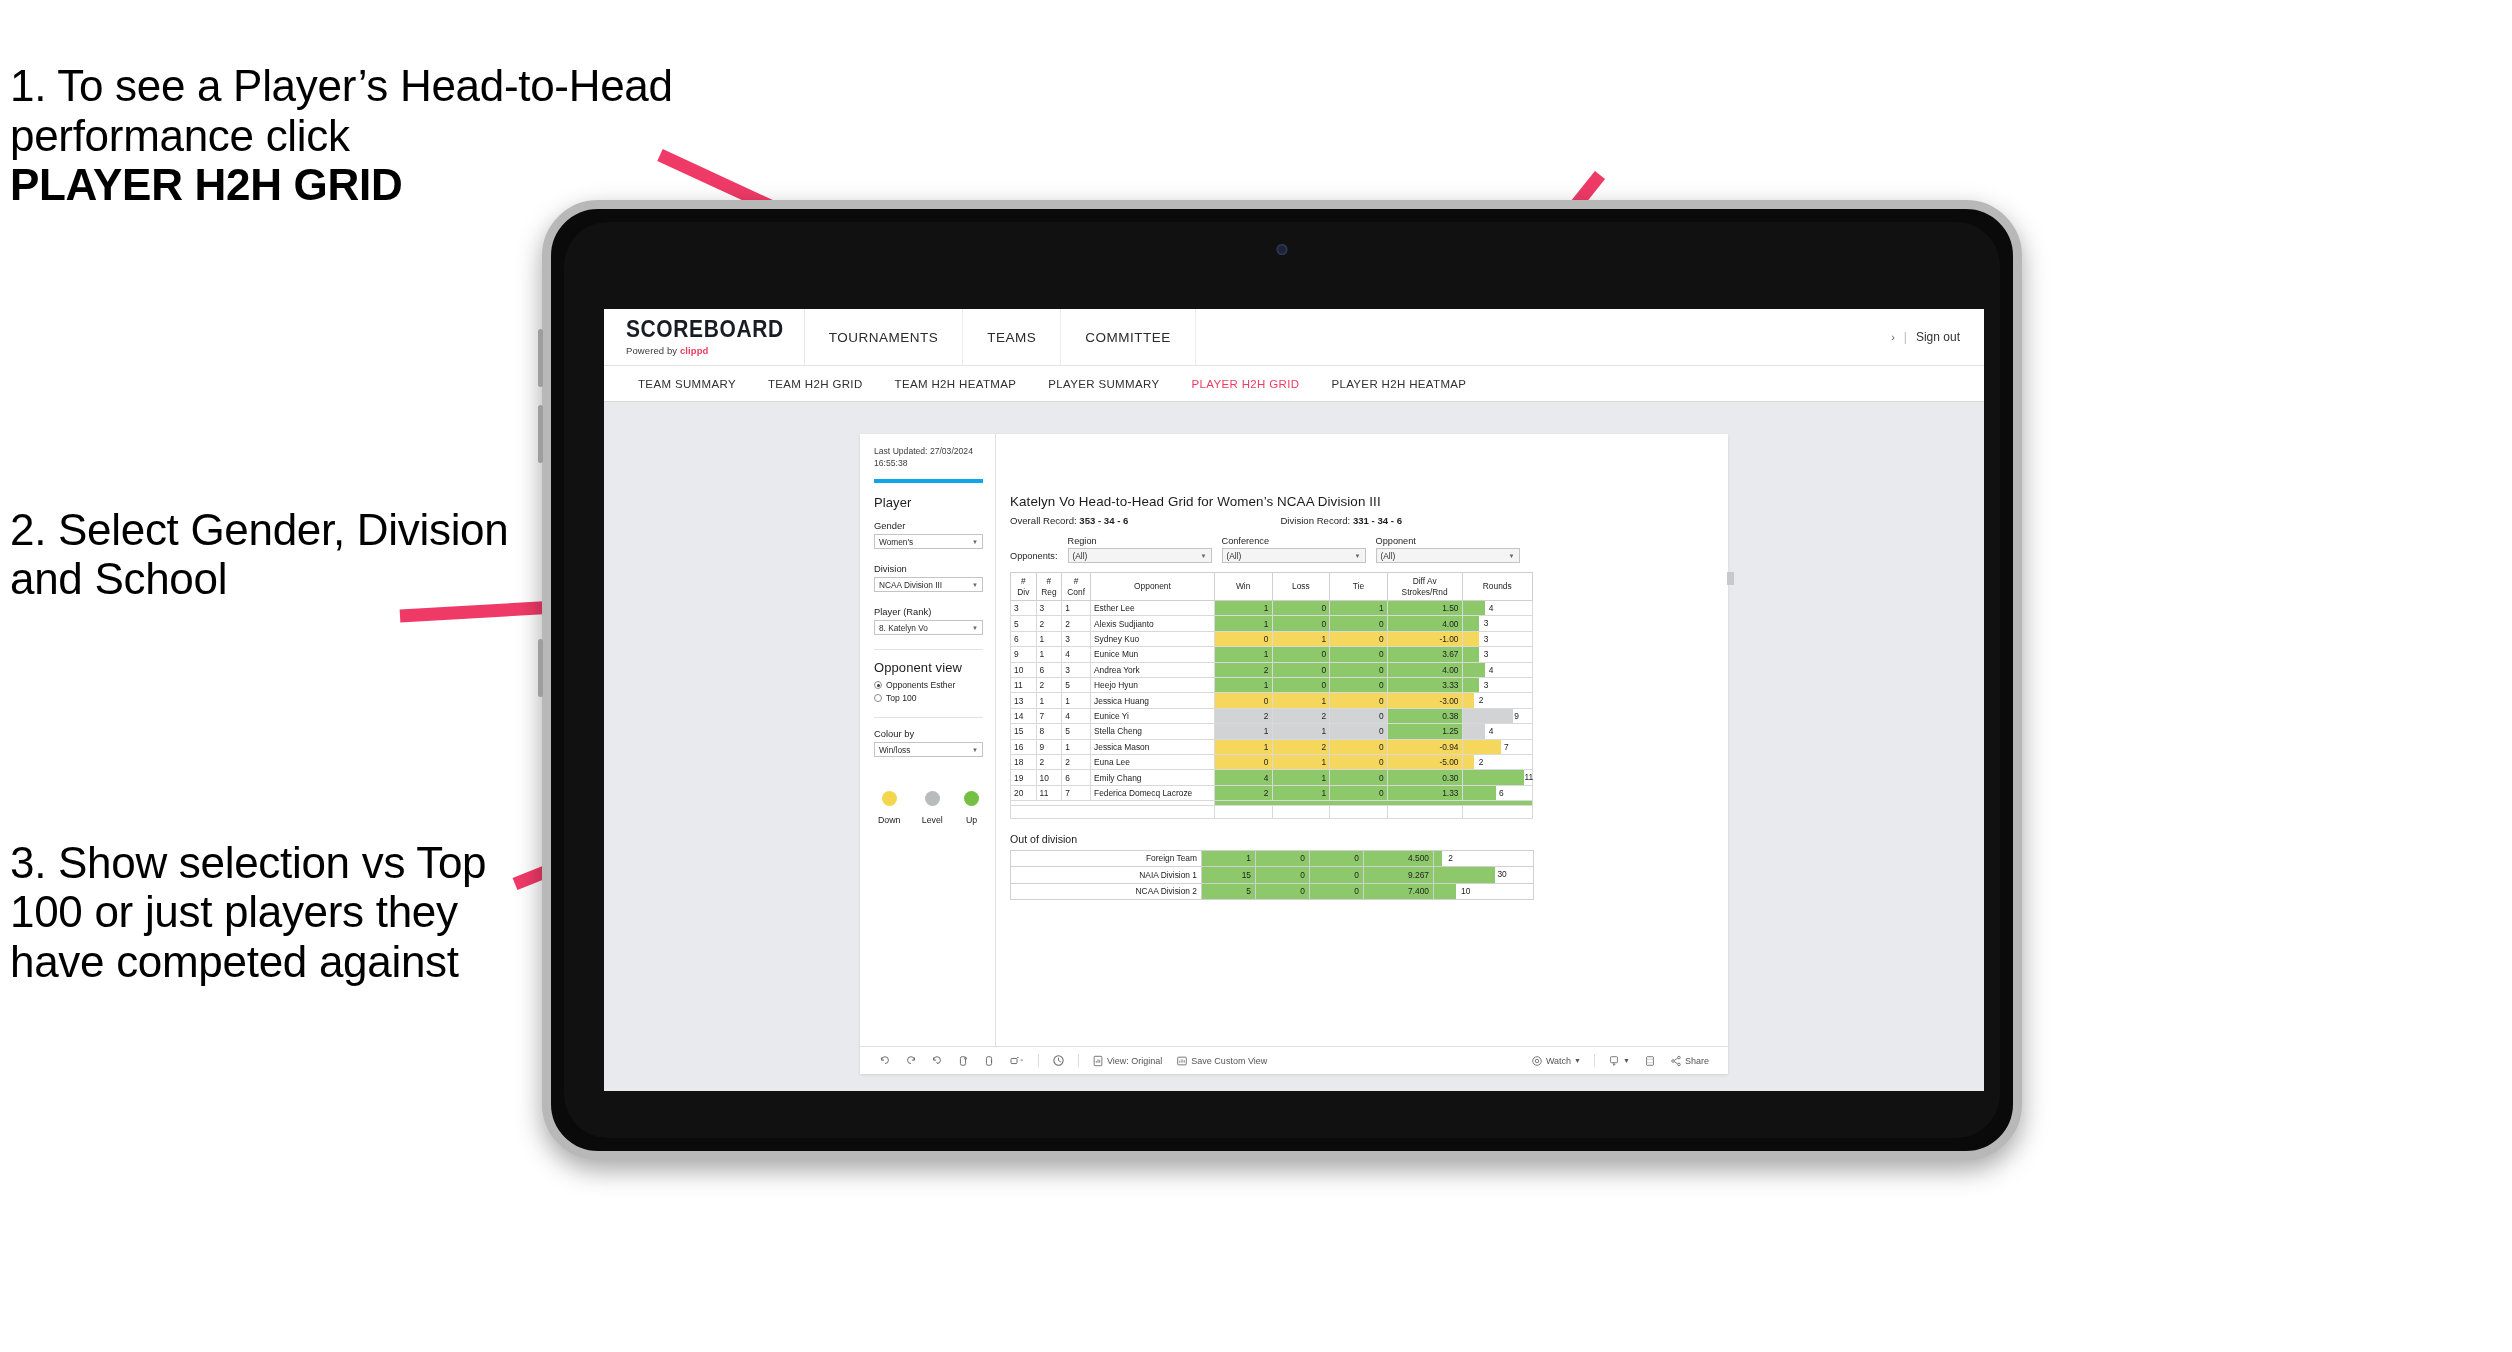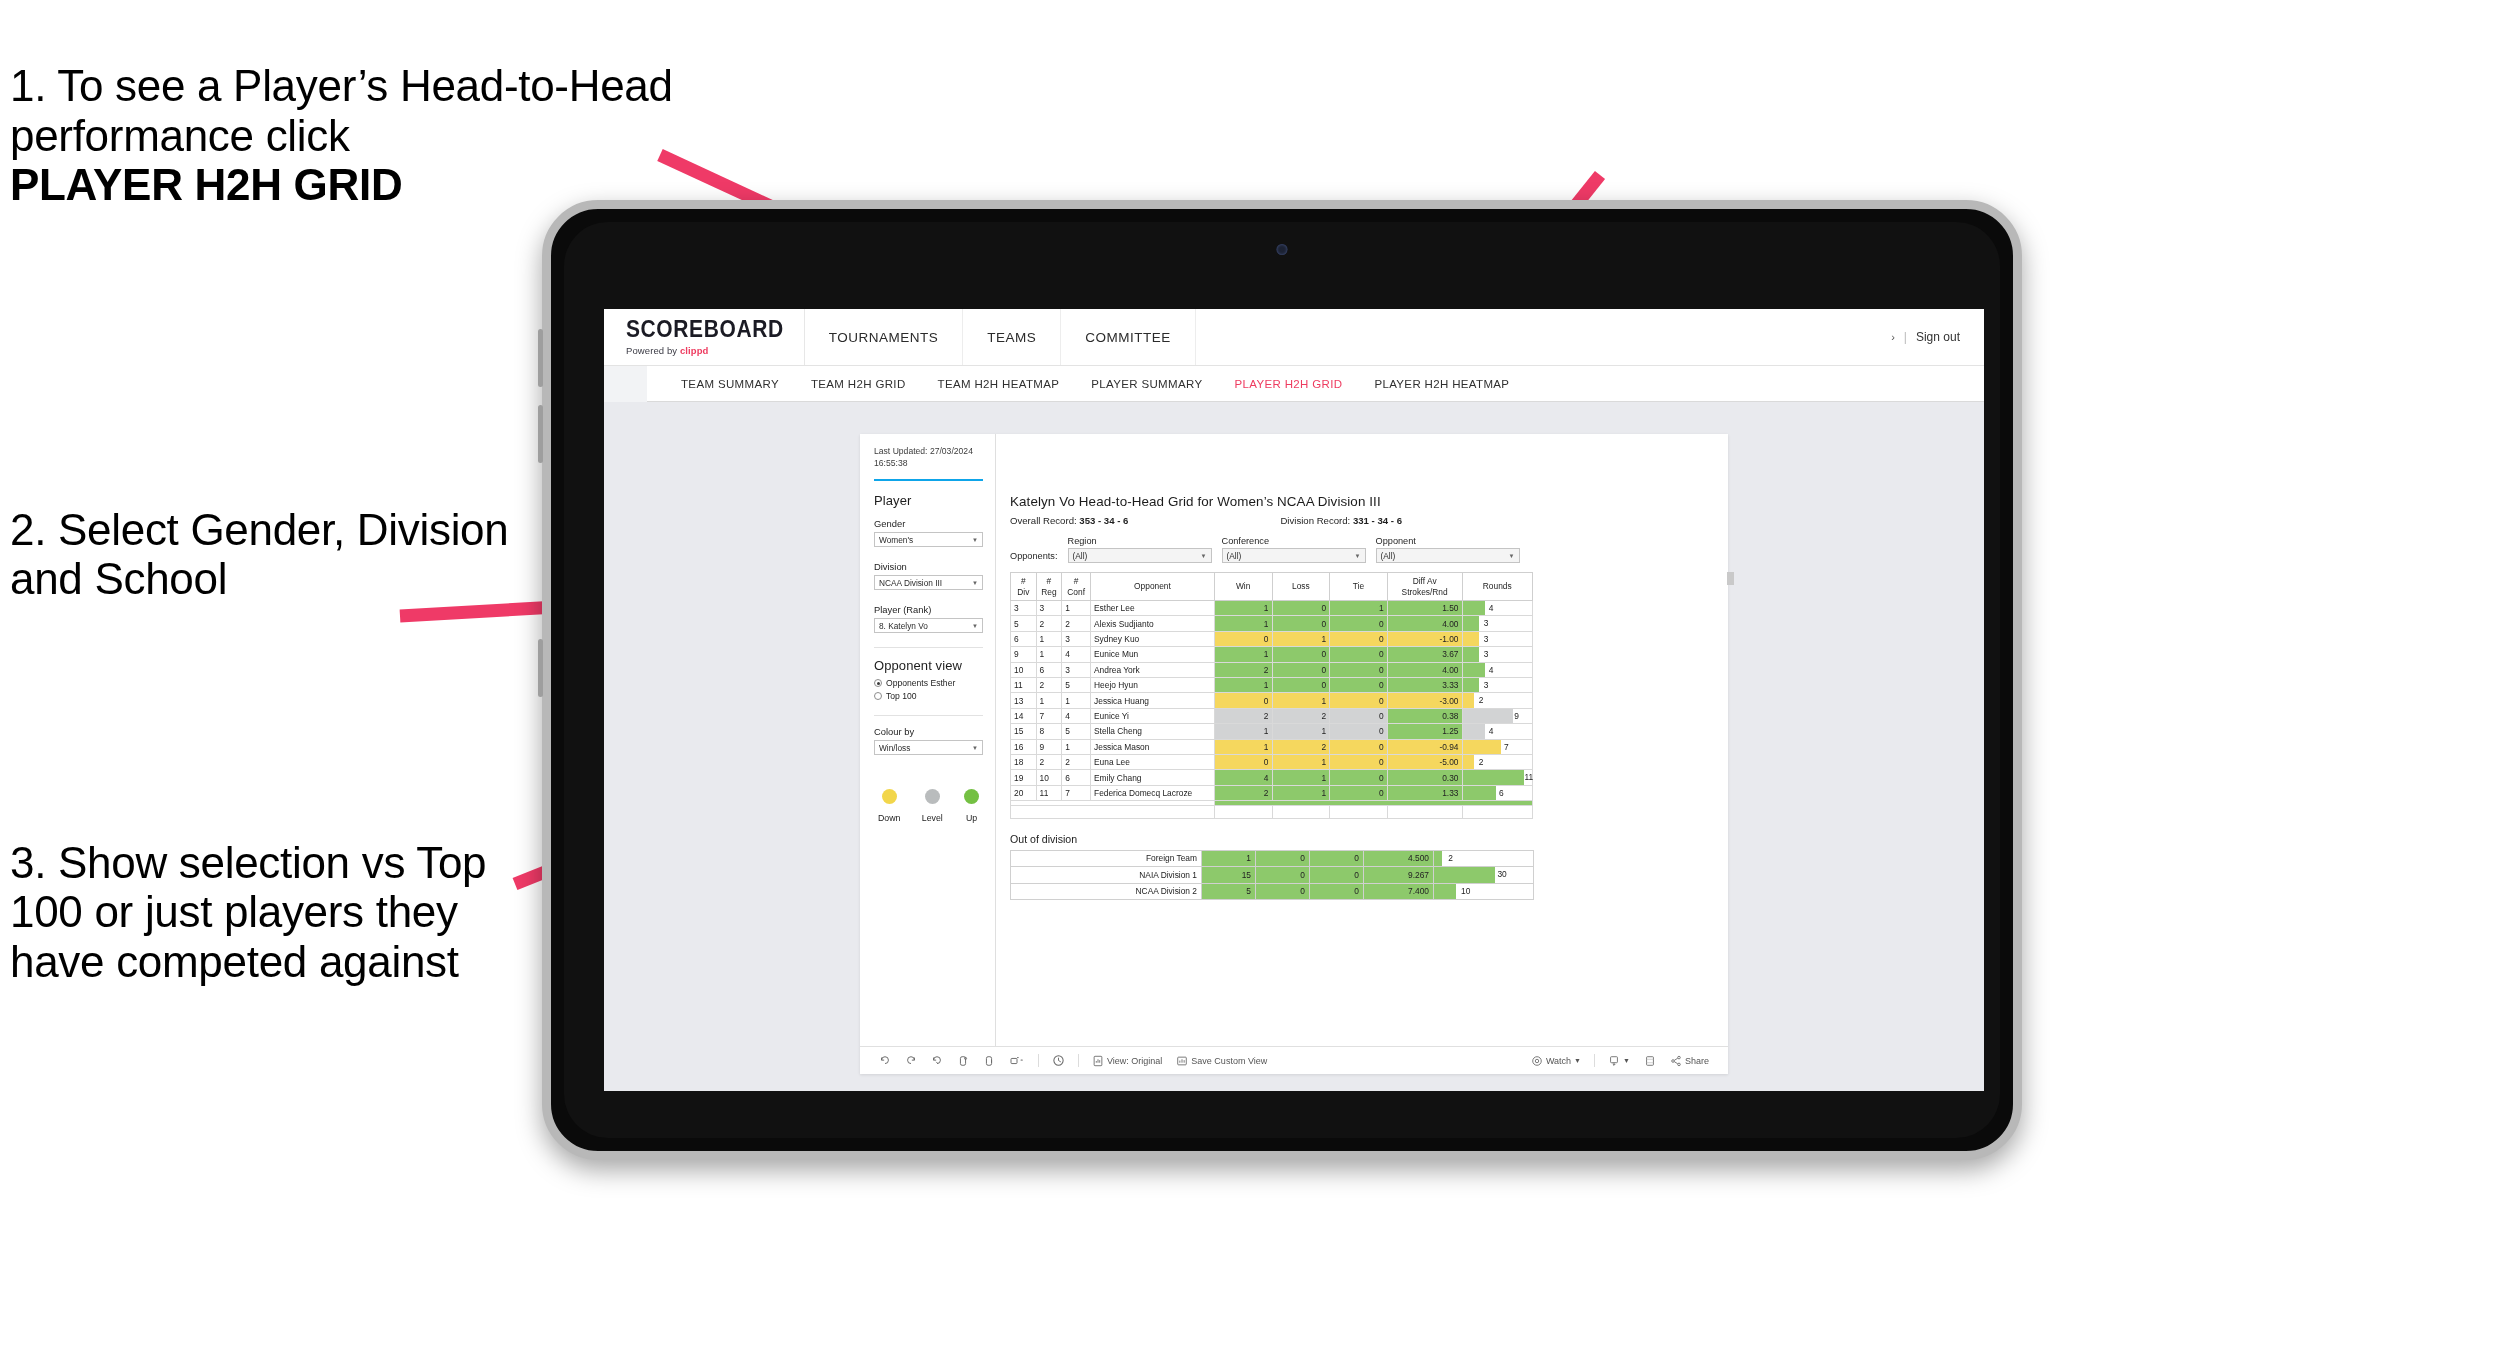--- a/index.html
+++ b/index.html
@@ -76,39 +76,39 @@
     border-right: 1px solid #ededed; cursor: pointer;
   }
   .top-right { margin-left: auto; display: flex; align-items: center; gap: 9px;
                padding-right: 24px; font-size: 12px; color: #333; }
   .top-right .sep { color: #bbb; }
   .top-right .chev { color: #555; font-size: 11px; }
 
   
   #tab-bar {
     height: 36px; background: #fff; display: flex; align-items: center;
-    padding-left: 18px; border-bottom: 1px solid #dadada; margin-left: 43px;
+    padding-left: 18px; border-bottom: 1px solid #dadada;
   }
   .tab { font-size: 11.5px; color: #303030; padding: 0 16px; letter-spacing: .35px;
          cursor: pointer; line-height: 36px; }
   .tab.active { color: #ee3c60; }
 
   
   #workbook { position: relative; height: calc(100% - 93px); background: #e9eaee; padding-top: 32px; }
   #sheet {
     margin: 0 auto; width: 868px; background: #fff; height: 640px;
     display: flex; flex-direction: column;
     box-shadow: 0 1px 3px rgba(0,0,0,.10);
   }
   #sheet-body { display: flex; flex: 1; min-height: 0; }
 
   
   #side { width: 136px; border-right: 1px solid #dfdfdf; padding: 12px 12px 0 14px; }
   .updated { font-size: 8.6px; color: #3c3c3c; line-height: 1.35; padding-bottom: 10px;
-             border-bottom: 2px solid #0ea5e9; }
+             border-bottom: 4px solid #0ea5e9; }
   .side-h { font-size: 13px; color: #1d1d1d; margin: 12px 0 10px; letter-spacing: .1px; }
   .fld { margin-bottom: 14px; }
   .fld-label { font-size: 9.4px; color: #1d1d1d; margin-bottom: 3px; }
   .sel {
     height: 15px; border: 1px solid #c4c4c4; background: #fff;
     display: flex; align-items: center; padding: 0 4px;
     font-size: 8.3px; color: #2b2b2b;
   }
   .sel .val { flex: 1; overflow: hidden; white-space: nowrap; }
   .sel .caret { font-size: 6px; color: #666; }

